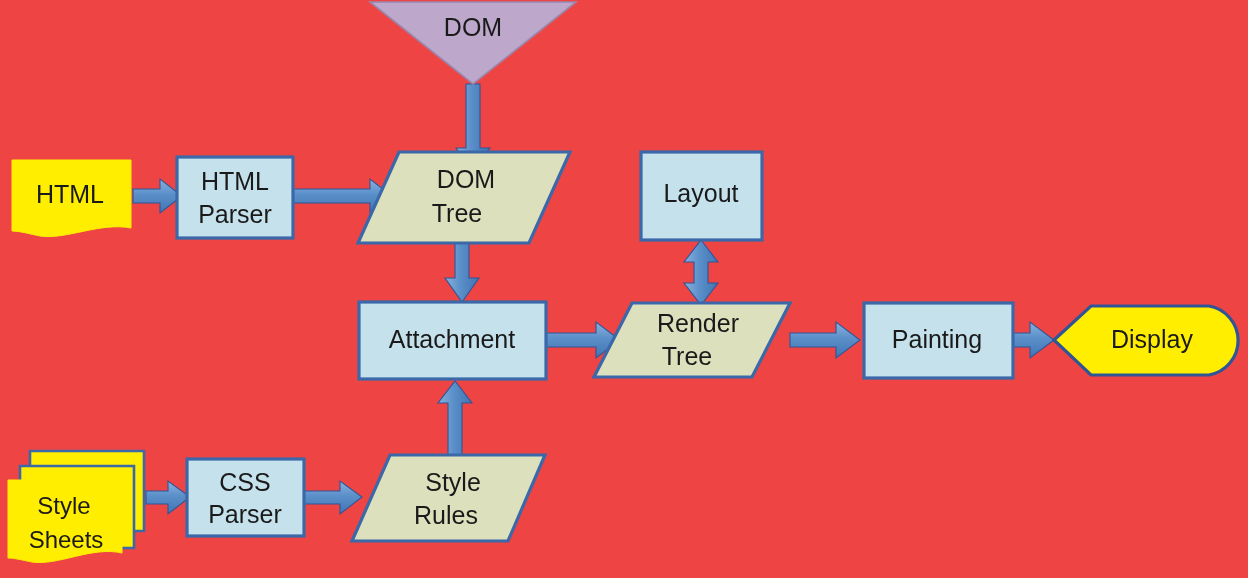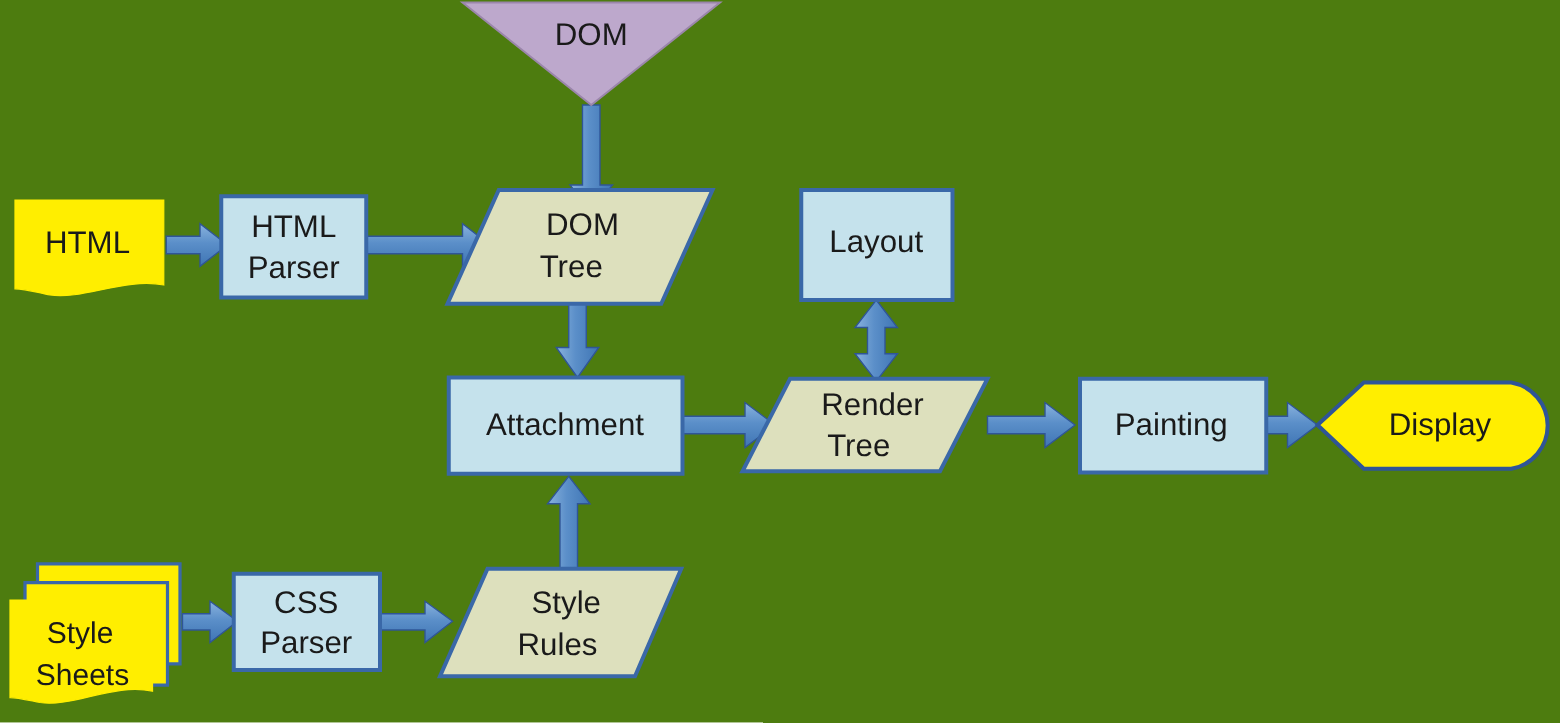--- a/index.html
+++ b/index.html
@@ -8,21 +8,21 @@
     padding: 0;
     background: #ffffff;
   }
   body {
     font-family: "Liberation Sans", "DejaVu Sans", sans-serif;
   }
   #diagram {
     position: relative;
     width: 1248px;
     height: 578px;
-    background: #4d7c0f;
+    background: #ef4444;
     overflow: hidden;
   }
   #diagram svg {
     position: absolute;
     left: 0;
     top: 0;
     width: 1248px;
     height: 578px;
   }
   .node-label {

